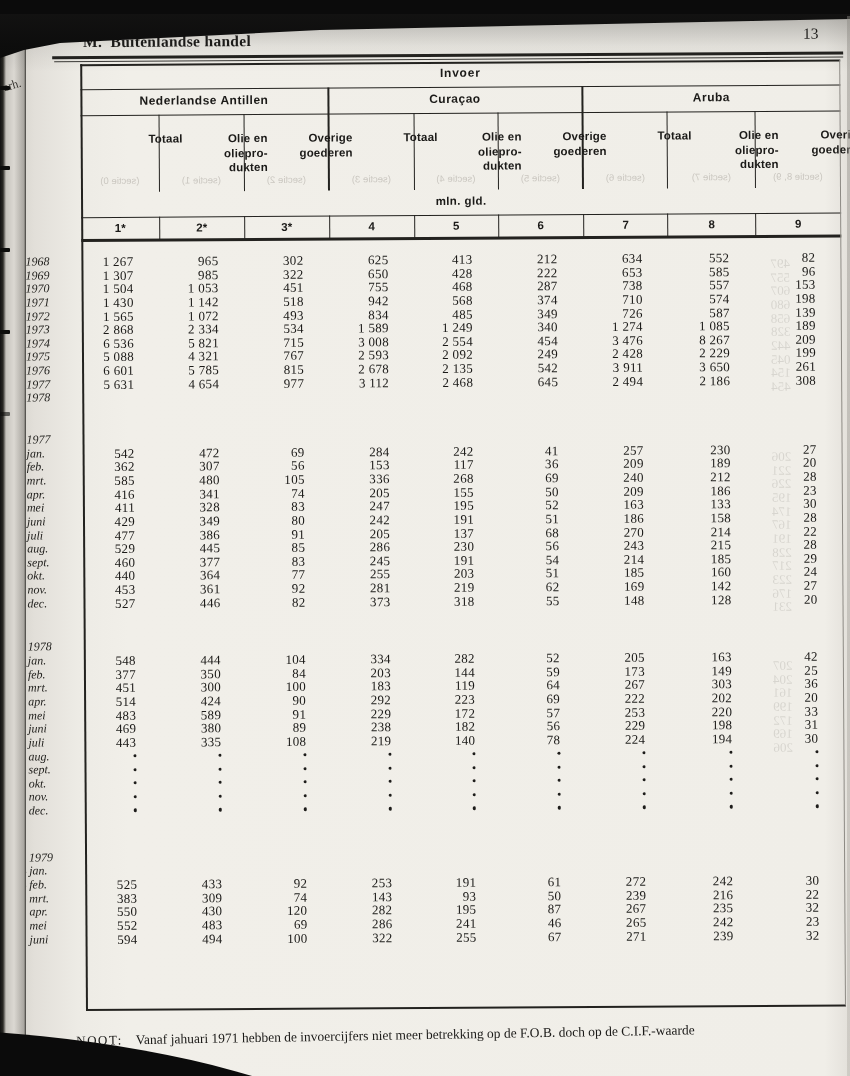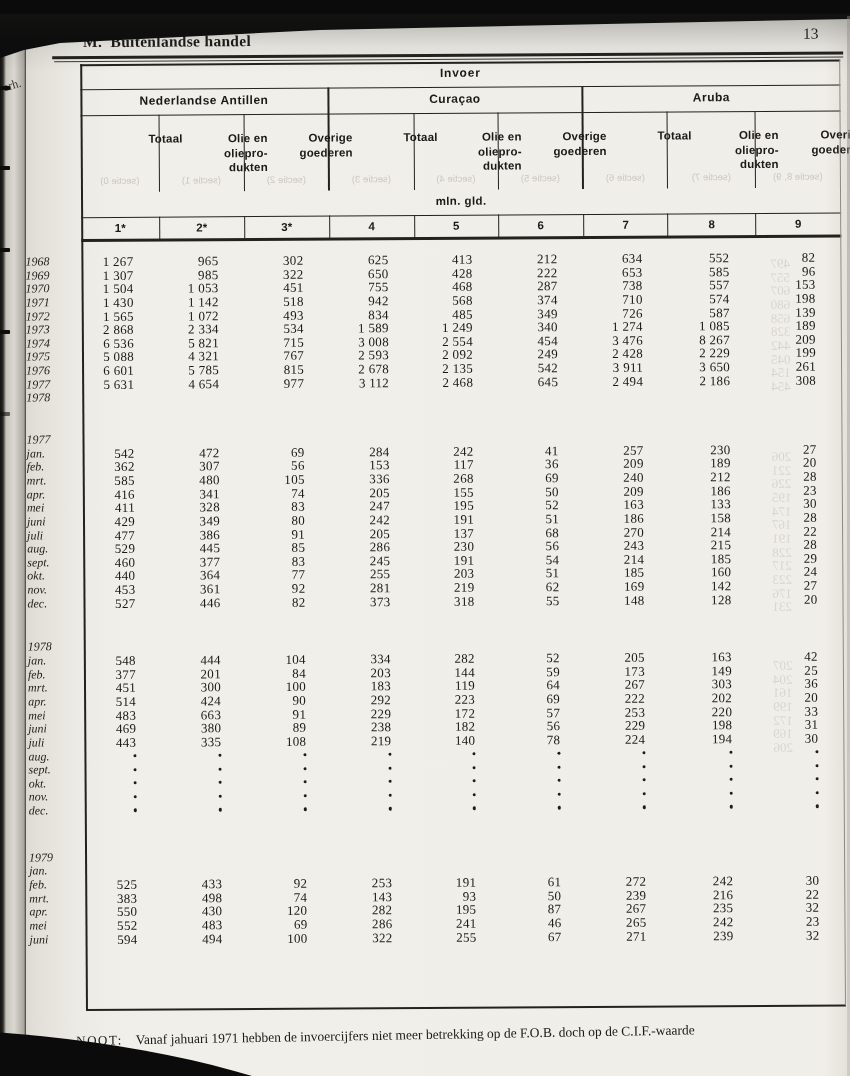--- a/index.html
+++ b/index.html
@@ -436,21 +436,21 @@
             <span class="cell w3">334</span>
             <span class="cell w4">282</span>
             <span class="cell w5">52</span>
             <span class="cell w6">205</span>
             <span class="cell w7">163</span>
             <span class="cell w8">42</span>
           </div>
           <div class="row">
             <span class="stub">feb.</span>
             <span class="cell w0">377</span>
-            <span class="cell w1">201</span>
+            <span class="cell w1">350</span>
             <span class="cell w2">84</span>
             <span class="cell w3">203</span>
             <span class="cell w4">144</span>
             <span class="cell w5">59</span>
             <span class="cell w6">173</span>
             <span class="cell w7">149</span>
             <span class="cell w8">25</span>
           </div>
           <div class="row">
             <span class="stub">mrt.</span>
@@ -472,21 +472,21 @@
             <span class="cell w3">292</span>
             <span class="cell w4">223</span>
             <span class="cell w5">69</span>
             <span class="cell w6">222</span>
             <span class="cell w7">202</span>
             <span class="cell w8">20</span>
           </div>
           <div class="row">
             <span class="stub">mei</span>
             <span class="cell w0">483</span>
-            <span class="cell w1">663</span>
+            <span class="cell w1">589</span>
             <span class="cell w2">91</span>
             <span class="cell w3">229</span>
             <span class="cell w4">172</span>
             <span class="cell w5">57</span>
             <span class="cell w6">253</span>
             <span class="cell w7">220</span>
             <span class="cell w8">33</span>
           </div>
           <div class="row">
             <span class="stub">juni</span>
@@ -597,21 +597,21 @@
             <span class="cell w3">253</span>
             <span class="cell w4">191</span>
             <span class="cell w5">61</span>
             <span class="cell w6">272</span>
             <span class="cell w7">242</span>
             <span class="cell w8">30</span>
           </div>
           <div class="row">
             <span class="stub">mrt.</span>
             <span class="cell w0">383</span>
-            <span class="cell w1">498</span>
+            <span class="cell w1">309</span>
             <span class="cell w2">74</span>
             <span class="cell w3">143</span>
             <span class="cell w4">93</span>
             <span class="cell w5">50</span>
             <span class="cell w6">239</span>
             <span class="cell w7">216</span>
             <span class="cell w8">22</span>
           </div>
           <div class="row">
             <span class="stub">apr.</span>

